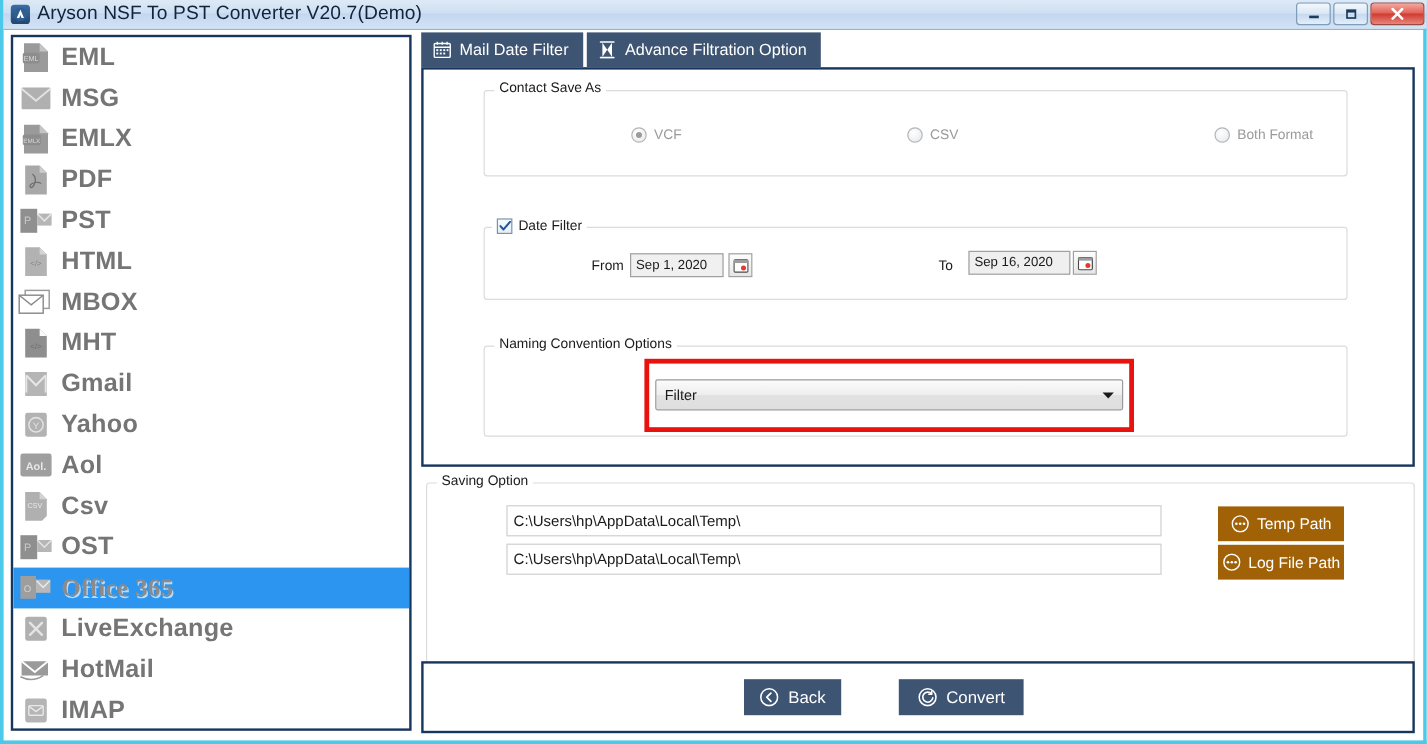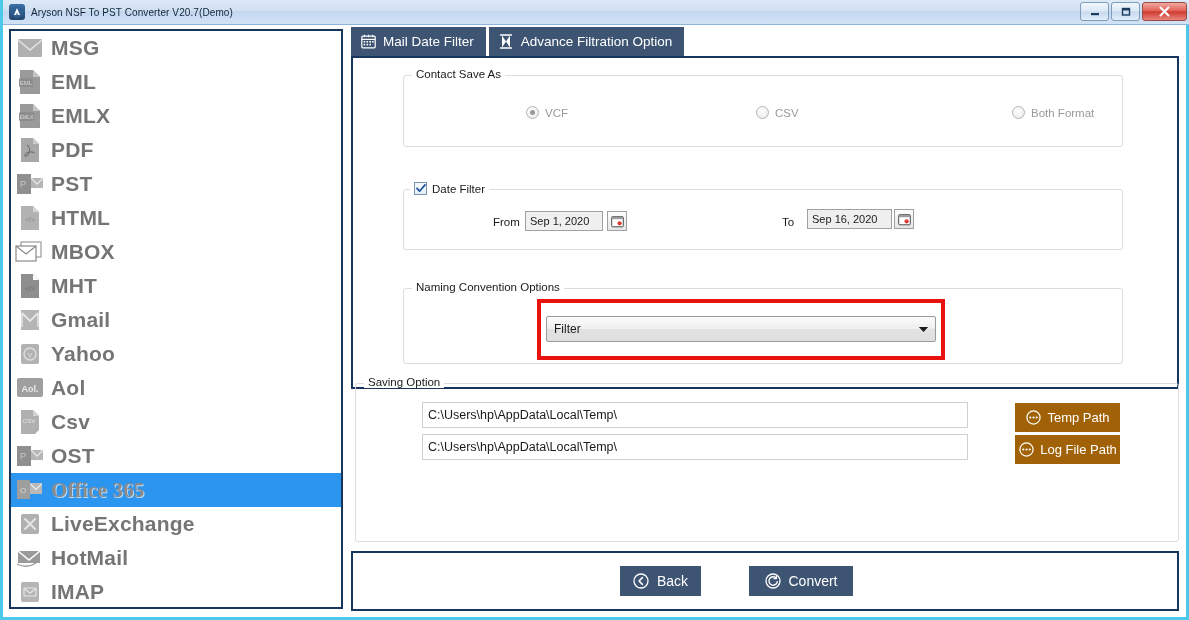--- a/index.html
+++ b/index.html
@@ -38,21 +38,21 @@
   #title-icon {
     width: 16px; height: 16px;
     margin-left: 6px; margin-right: 6px;
     border-radius: 3px;
     background: linear-gradient(to bottom, #3b6ea5, #23466e);
     display: flex; align-items: center; justify-content: center;
     flex: 0 0 auto;
   }
   #title-icon svg { display: block; }
   #title-text {
-    font-size: 10px;
+    font-size: 16px;
     color: #10243b;
     letter-spacing: 0.1px;
     white-space: nowrap;
   }
   #win-controls {
     position: absolute;
     right: 5px; top: 2px;
     display: flex;
     gap: 2px;
   }
@@ -251,21 +251,21 @@
     display: flex; align-items: center;
     padding: 0 6px 0 7px;
     font-size: 12px;
     color: #1a1a1a;
     justify-content: space-between;
   }
 
   
   #saving-panel {
     position: absolute;
-    left: 4px; top: 356px;
+    left: 4px; top: 375px;
     width: 824px; height: 159px;
     border: 1px solid #dcdcdc;
     border-radius: 3px;
     box-sizing: border-box;
     padding-left: 48px;
   }
   .path-input {
     position: absolute;
     height: 26px;
     border: 1px solid #cfcfcf;
@@ -351,38 +351,38 @@
           <path d="M2.5 1.5 L10.5 9.5 M10.5 1.5 L2.5 9.5" stroke="#ffffff" stroke-width="2.1" stroke-linecap="round"></path>
         </svg>
       </div>
     </div>
   </div>
 
   <div id="sidebar">
 
     <div class="side-item">
       <span class="side-ico">
-        <svg width="26" height="22" viewBox="0 0 26 22">
-          <rect x="1" y="2" width="24" height="18" rx="1" fill="#b0b0b0"></rect>
-          <path d="M1 3 L13 13 L25 3" fill="none" stroke="#e2e2e2" stroke-width="1.6"></path>
-        </svg>
-      </span>
-      <span class="side-label">MSG</span>
-    </div>
-
-    <div class="side-item">
-      <span class="side-ico">
         <svg width="24" height="28" viewBox="0 0 24 28">
           <path d="M2 2 h13 l7 7 v17 h-20 z" fill="#9a9a9a"></path>
           <path d="M15 2 v7 h7 z" fill="#c4c4c4"></path>
           <rect x="1" y="10" width="14" height="9" rx="1.5" fill="#8d8d8d"></rect>
           <text x="8" y="17" font-size="6" fill="#d8d8d8" text-anchor="middle" font-family="Liberation Sans">EML</text>
         </svg>
       </span>
       <span class="side-label">EML</span>
+    </div>
+
+    <div class="side-item">
+      <span class="side-ico">
+        <svg width="26" height="22" viewBox="0 0 26 22">
+          <rect x="1" y="2" width="24" height="18" rx="1" fill="#b0b0b0"></rect>
+          <path d="M1 3 L13 13 L25 3" fill="none" stroke="#e2e2e2" stroke-width="1.6"></path>
+        </svg>
+      </span>
+      <span class="side-label">MSG</span>
     </div>
 
     <div class="side-item">
       <span class="side-ico">
         <svg width="24" height="28" viewBox="0 0 24 28">
           <path d="M2 2 h13 l7 7 v17 h-20 z" fill="#9a9a9a"></path>
           <path d="M15 2 v7 h7 z" fill="#c4c4c4"></path>
           <rect x="1" y="10" width="15" height="9" rx="1.5" fill="#8d8d8d"></rect>
           <text x="8.5" y="17" font-size="5.2" fill="#d8d8d8" text-anchor="middle" font-family="Liberation Sans">EMLX</text>
         </svg>

